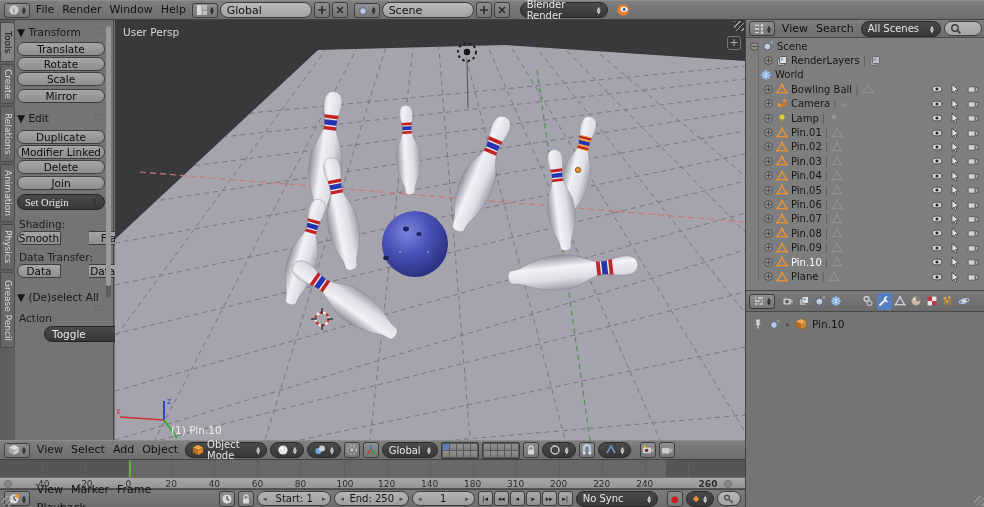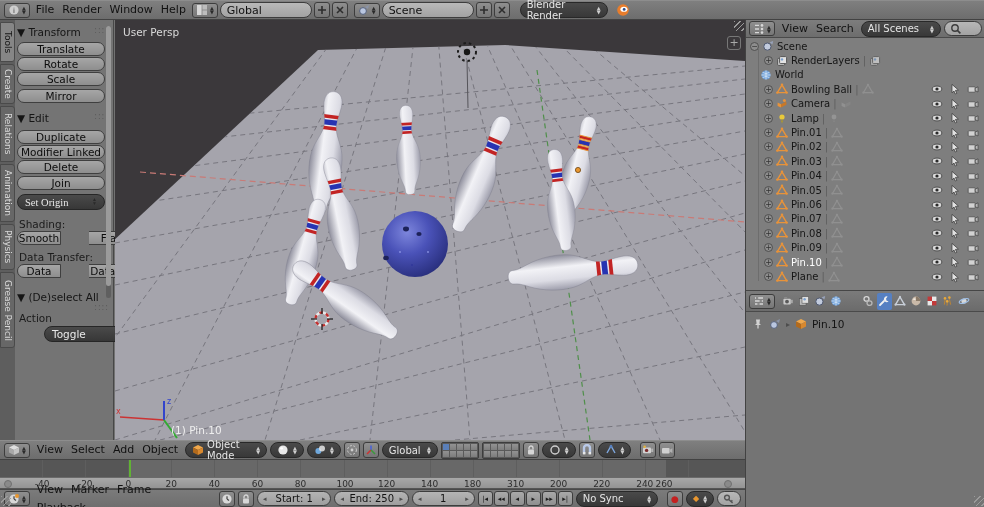--- a/index.html
+++ b/index.html
@@ -589,21 +589,21 @@
         <span class="tl-num" style="left: 257.42px;">60</span>
         <span class="tl-num" style="left: 300.46px;">80</span>
         <span class="tl-num" style="left: 345px;">100</span>
         <span class="tl-num" style="left: 386.54px;">120</span>
         <span class="tl-num" style="left: 429.58px;">140</span>
         <span class="tl-num" style="left: 472.62px;">180</span>
         <span class="tl-num" style="left: 515.66px;">310</span>
         <span class="tl-num" style="left: 558.7px;">200</span>
         <span class="tl-num" style="left: 601.74px;">220</span>
         <span class="tl-num" style="left: 644.78px;">240</span>
-        <span class="tl-num" style="left: 664px;">260</span>
+        <span class="tl-num" style="left: 708px; font-weight: bold;">260</span>
       </div>
     <div id="tl-header">
       <span class="etype-btn">
           <span class="js-ic" style="display: inline-flex;">
             <svg width="12" height="12" viewBox="0 0 12 12" style="display:block">
               <circle cx="6" cy="6" r="4.6" fill="#d8d8d8"></circle>
               <path d="M6 6 V3.2 M6 6 L8 7.4" stroke="#444" stroke-width="1.2"></path>
               <circle cx="9" cy="3" r="2" fill="#e8962f"></circle>
             </svg>
           </span>

